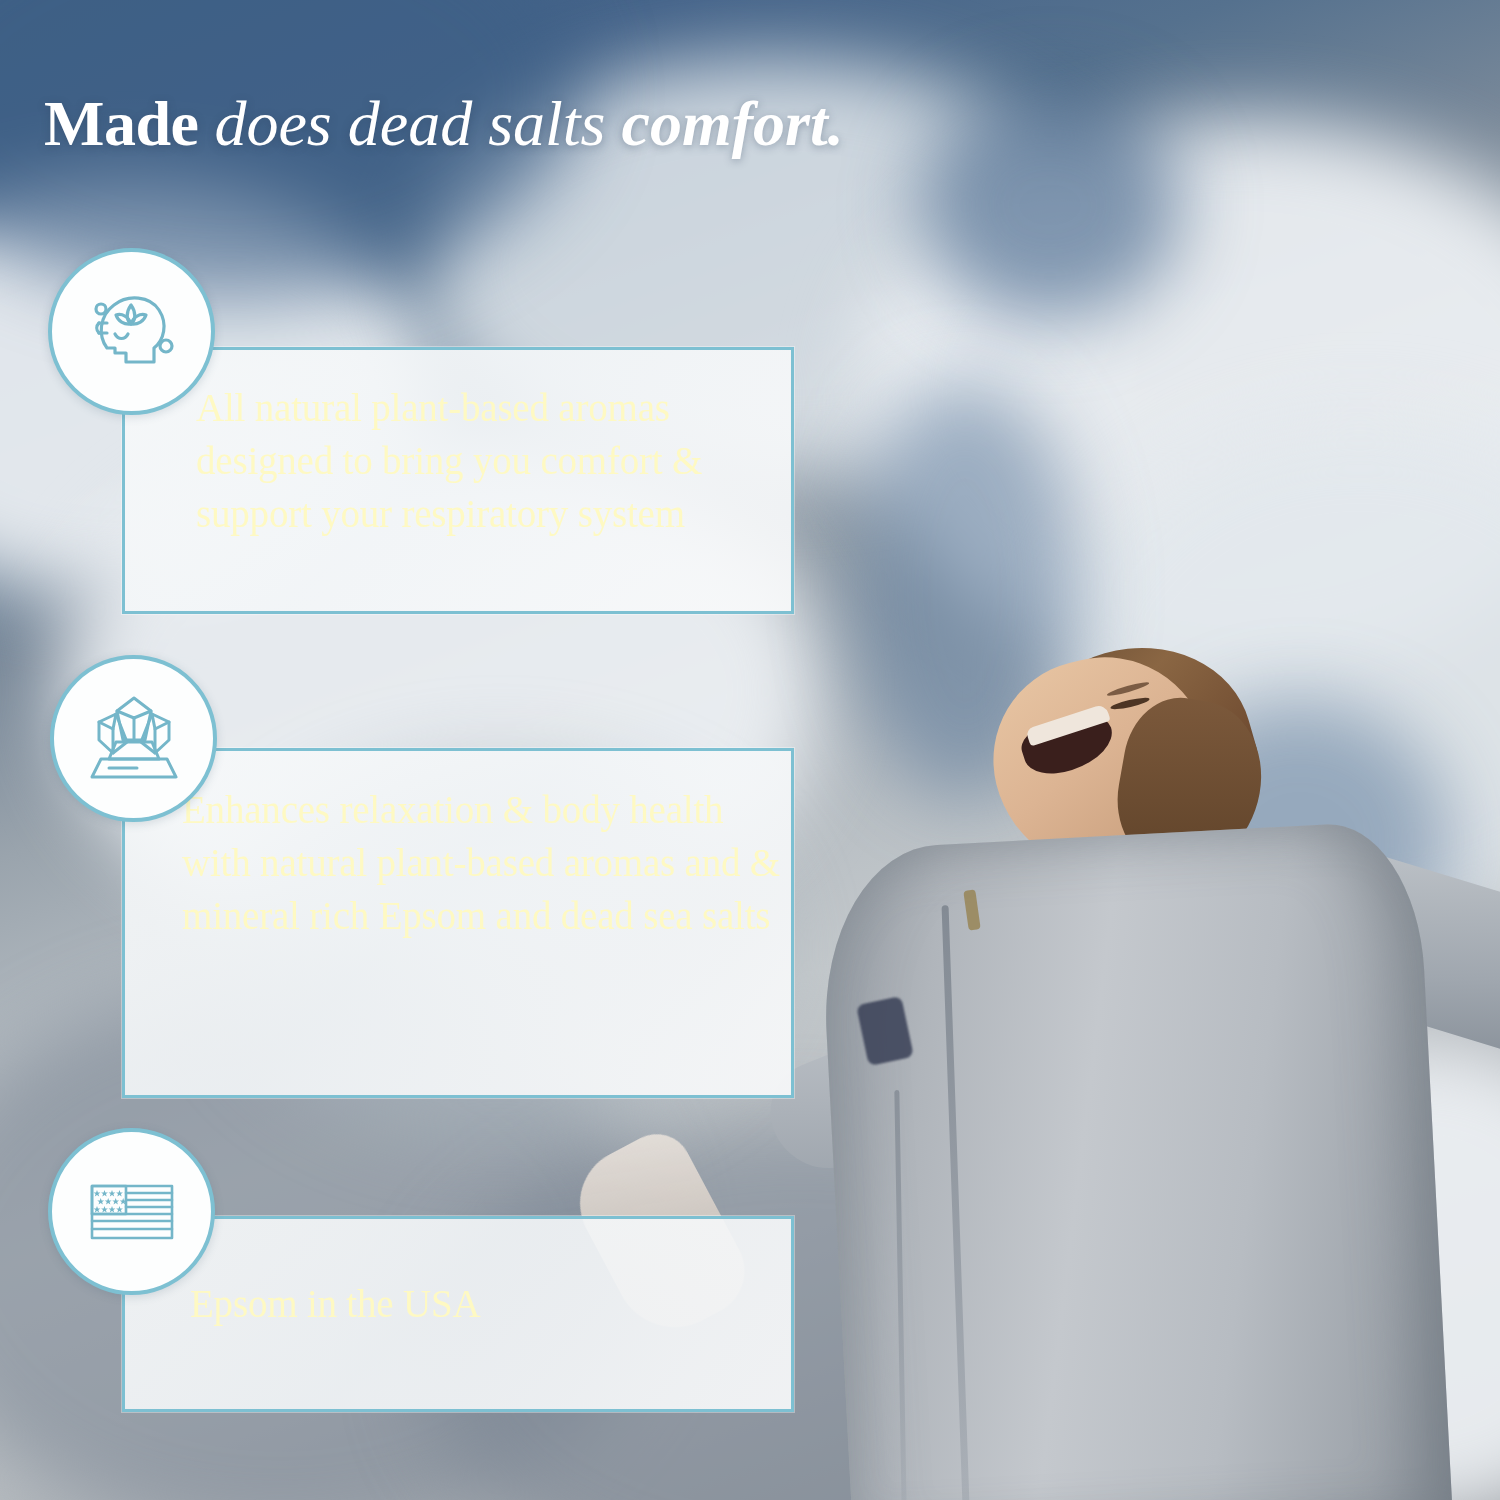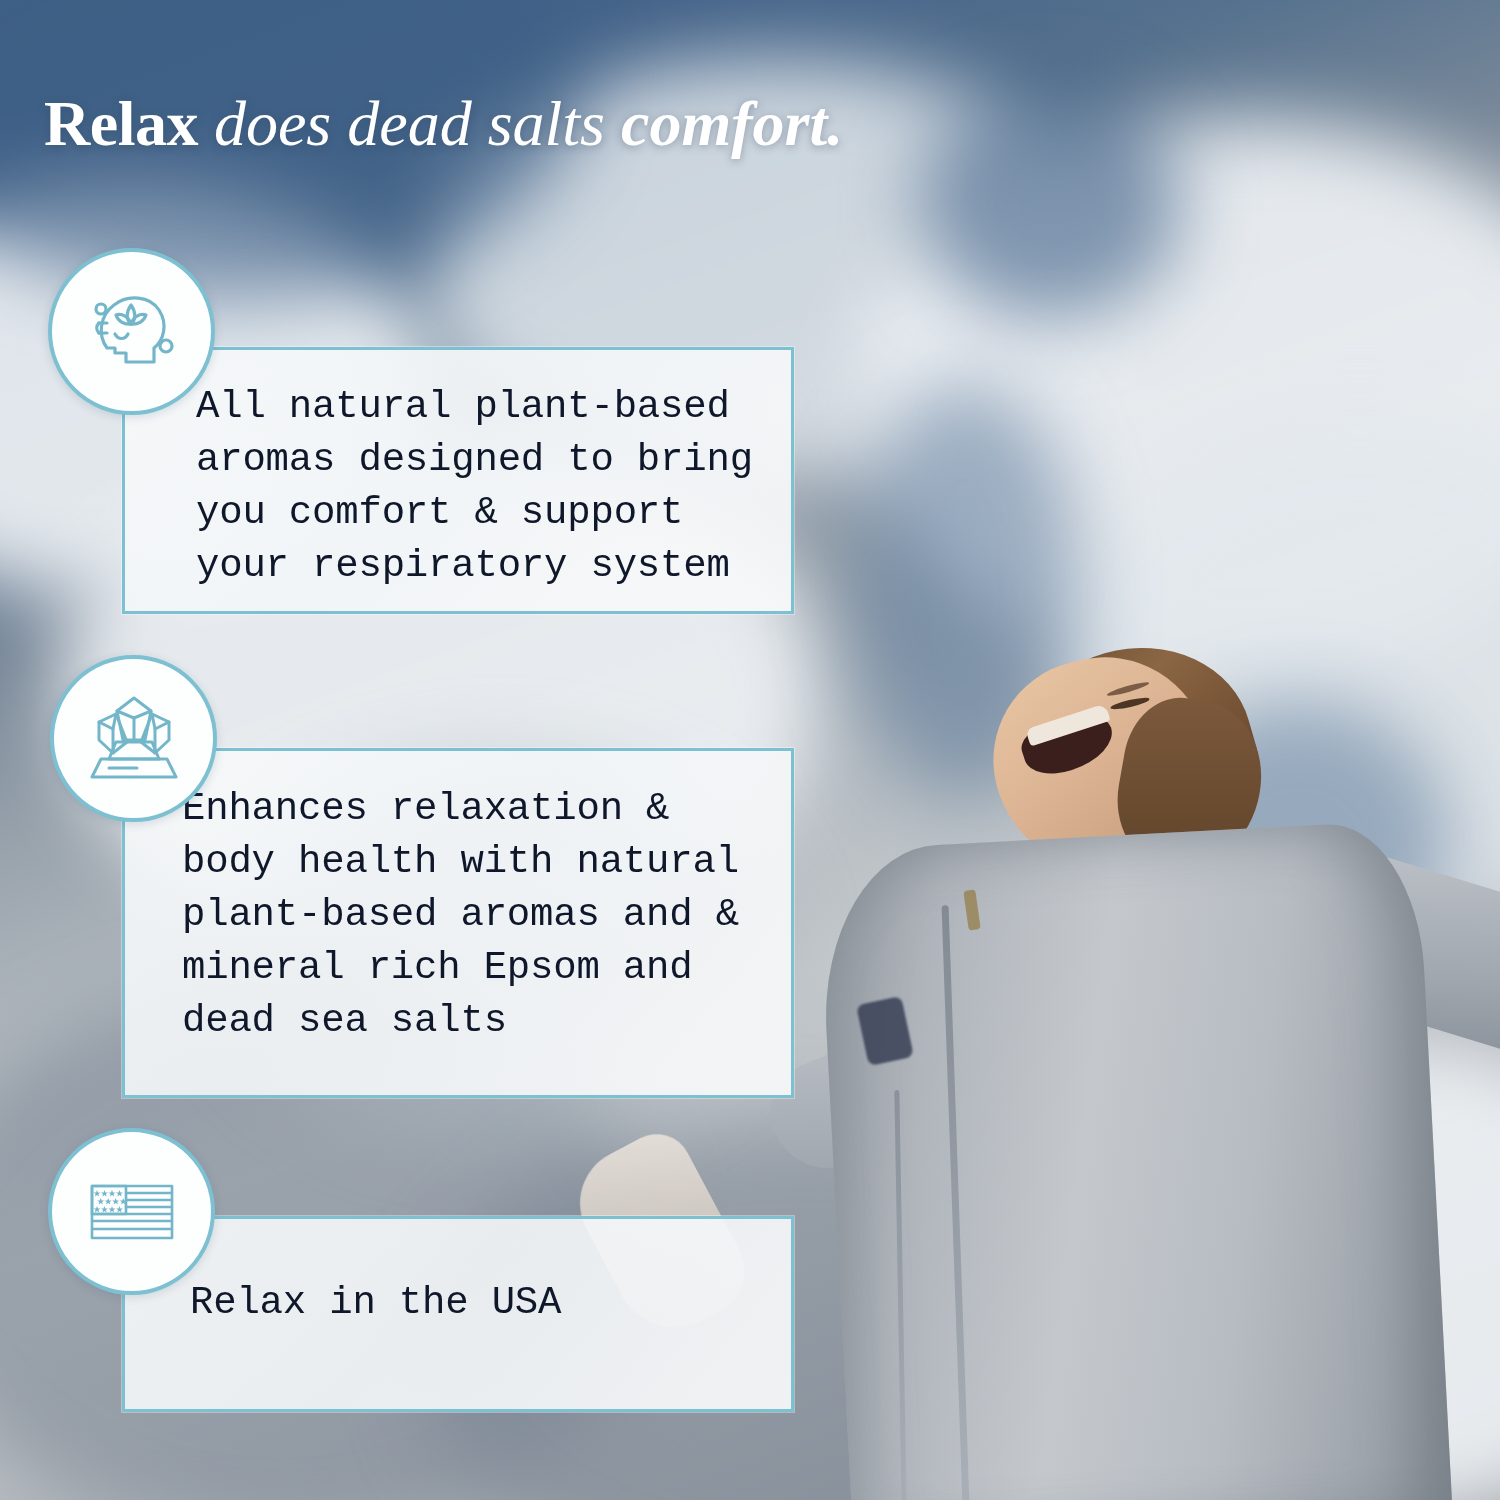--- a/index.html
+++ b/index.html
@@ -249,22 +249,22 @@
     box-sizing: border-box;
     border: 3px solid #7dc0d2;
     background: linear-gradient(135deg,
       rgba(247,249,250,0.90) 0%,
       rgba(243,246,248,0.90) 45%,
       rgba(248,249,250,0.92) 100%);
     box-shadow: 0 0 0 1px rgba(255,255,255,0.35);
   }
   .fbox-text {
     position: absolute;
-    color: #0f172a;
-    font-family: Liberation Mono, monospace;
+    color: #fef9c3;
+    font-family: Liberation Serif, serif;
     font-size: 39px;
     line-height: 53px;
     font-weight: normal;
     letter-spacing: -0.2px;
   }
   .icon-circle {
     position: absolute;
     box-sizing: border-box;
     border-radius: 50%;
     background: #fdfefe;
@@ -323,21 +323,21 @@
     <div class="eye"></div>
     <div class="mouth"></div>
     <div class="teeth"></div>
     <div class="torso"></div>
     <div class="torso-seam"></div>
     <div class="torso-seam2"></div>
     <div class="zip"></div>
     <div class="pocket"></div>
   </div>
 
-  <div class="headline"><span class="hl-brand">Relax</span><span class="hl-mid"> does dead salts </span><span class="hl-end">comfort.</span></div>
+  <div class="headline"><span class="hl-brand">Made</span><span class="hl-mid"> does dead salts </span><span class="hl-end">comfort.</span></div>
 
   <div class="feature">
     <div class="fbox" id="f1-box"></div>
     <div class="fbox-text" id="f1-text">All natural plant-based aromas designed to bring you comfort &amp; support your respiratory system</div>
     <div class="icon-circle" id="f1-icon">
       <svg width="115" height="115" viewBox="0 0 115 115" fill="none" stroke="#74b6c9" stroke-width="3.2" stroke-linecap="round" stroke-linejoin="round">
         <path d="M33 74 C24 62, 25 42, 40 31 C54 20, 76 22, 85 36 C94 50, 90 66, 80 74 L80 88 L52 88 L52 79 L41 79 L41 74 Z"></path>
         <path d="M33 59 L25 59"></path>
         <path d="M25 59 C22 56, 22 52, 25 49"></path>
         <path d="M33 49 L25 49"></path>
@@ -367,21 +367,21 @@
         <path d="M80 49 L80 73"></path>
         <path d="M41 62 L77 62 L84 79 L34 79 Z"></path>
         <path d="M26 79 L92 79 L101 97 L17 97 Z"></path>
         <path d="M34 88 L62 88"></path>
       </svg>
     </div>
   </div>
 
   <div class="feature">
     <div class="fbox" id="f3-box"></div>
-    <div class="fbox-text" id="f3-text">Relax in the USA</div>
+    <div class="fbox-text" id="f3-text">Epsom in the USA</div>
     <div class="icon-circle" id="f3-icon">
       <svg width="112" height="112" viewBox="0 0 112 112" fill="none" stroke="#74b6c9" stroke-width="2.6" stroke-linecap="round" stroke-linejoin="round">
         <rect x="16" y="30" width="80" height="52"></rect>
         <rect x="16" y="30" width="34" height="28"></rect>
         <path d="M50 37 L96 37 M50 44 L96 44 M50 51 L96 51 M16 58 L96 58 M16 65 L96 65 M16 73 L96 73"></path>
         <g fill="#74b6c9" stroke="none">
           <path d="M21 34 l0.9 2.4 2.5 0 -2 1.6 0.8 2.5 -2.2-1.5 -2.2 1.5 0.8-2.5 -2-1.6 2.5 0 Z"></path>
           <path d="M28.5 34 l0.9 2.4 2.5 0 -2 1.6 0.8 2.5 -2.2-1.5 -2.2 1.5 0.8-2.5 -2-1.6 2.5 0 Z"></path>
           <path d="M36 34 l0.9 2.4 2.5 0 -2 1.6 0.8 2.5 -2.2-1.5 -2.2 1.5 0.8-2.5 -2-1.6 2.5 0 Z"></path>
           <path d="M43.5 34 l0.9 2.4 2.5 0 -2 1.6 0.8 2.5 -2.2-1.5 -2.2 1.5 0.8-2.5 -2-1.6 2.5 0 Z"></path>

